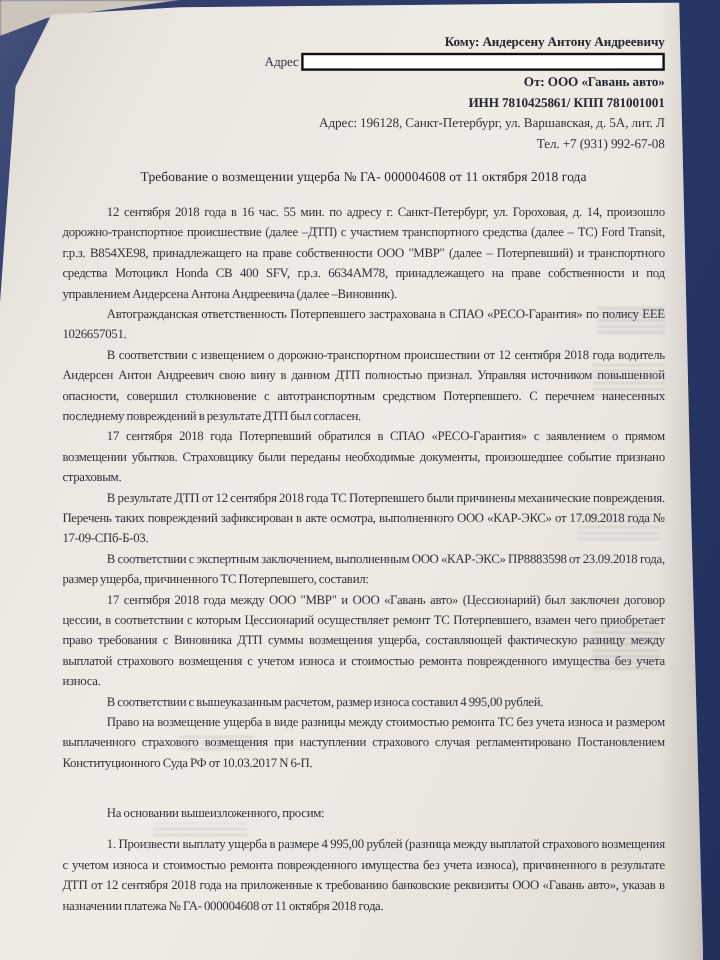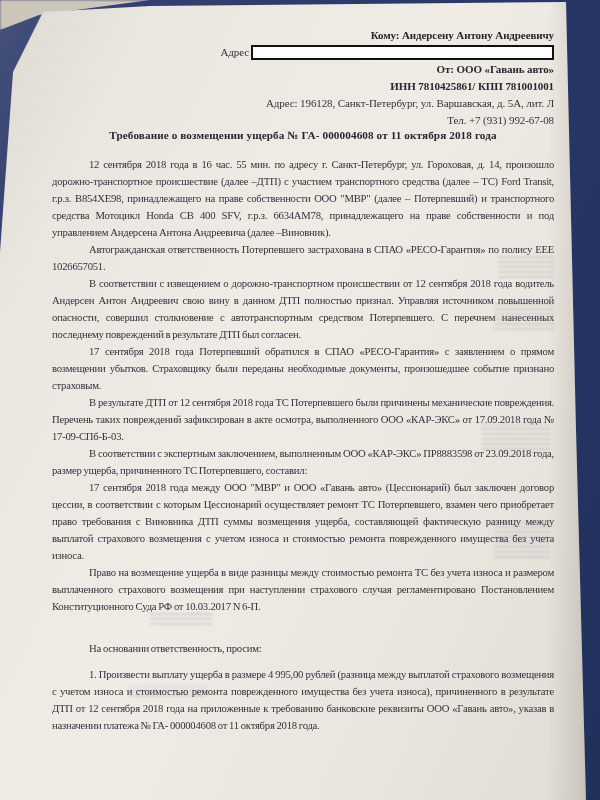--- a/index.html
+++ b/index.html
@@ -37,30 +37,30 @@
   }
 
   .content {
     position:absolute; left:52px; top:27px; width:502px;
     color:#33333d;
     filter:blur(0.22px);
   }
 
   .header { text-align:right; font-size:11px; line-height:17px; letter-spacing:-0.1px; }
   .bold { font-weight:bold; color:#26262f; }
-  .addr-row { display:flex; justify-content:flex-end; align-items:center; height:17px; }
+  .addr-row { display:flex; justify-content:flex-end; align-items:flex-start; height:17px; }
   .addr-row span[data-name="address-label"] { margin-right:2px; }
   .redact {
     display:inline-block; width:303px; height:15px;
     background:#ffffff; border:2px solid #101010;
   }
 
   .title {
-    text-align:center;
-    font-size:11.2px; font-weight:bold; color:#26262f; letter-spacing:0.1px;
+    margin-top:13px; text-align:center;
+    font-size:11.2px; font-weight:normal; color:#26262f; letter-spacing:0.1px;
   }
 
   .bodytext {
     margin-top:15px;
     font-size:10.7px; line-height:17px;
     letter-spacing:-0.25px; word-spacing:-0.5px;
     text-align:justify;
   }
   .para { text-indent:37px; }
   .item { text-align:left; }
@@ -106,22 +106,23 @@
       <div class="title" data-name="document-title">Требование о возмещении ущерба № ГА- 000004608 от 11 октября 2018 года</div>
 
       <div class="bodytext" data-name="document-body">
         <p class="para" data-name="para-incident">12 сентября 2018 года в 16 час. 55 мин. по адресу г. Санкт-Петербург, ул. Гороховая, д. 14, произошло дорожно-транспортное происшествие (далее –ДТП) с участием транспортного средства (далее – ТС) Ford Transit, г.р.з. В854ХЕ98, принадлежащего на праве собственности ООО "МВР" (далее – Потерпевший) и транспортного средства Мотоцикл Honda CB 400 SFV, г.р.з. 6634АМ78, принадлежащего на праве собственности и под управлением Андерсена Антона Андреевича (далее –Виновник).</p>
         <p class="para" data-name="para-victim-insurance">Автогражданская ответственность Потерпевшего застрахована в СПАО «РЕСО-Гарантия» по полису ЕЕЕ 1026657051.</p>
         <p class="para" data-name="para-fault-admission">В соответствии с извещением о дорожно-транспортном происшествии от 12 сентября 2018 года водитель Андерсен Антон Андреевич свою вину в данном ДТП полностью признал. Управляя источником повышенной опасности, совершил столкновение с автотранспортным средством Потерпевшего. С перечнем нанесенных последнему повреждений в результате ДТП был согласен.</p>
         <p class="para" data-name="para-claim-filing">17 сентября 2018 года Потерпевший обратился в СПАО «РЕСО-Гарантия» с заявлением о прямом возмещении убытков. Страховщику были переданы необходимые документы, произошедшее событие признано страховым.</p>
         <p class="para" data-name="para-damage-inspection">В результате ДТП от 12 сентября 2018 года ТС Потерпевшего были причинены механические повреждения. Перечень таких повреждений зафиксирован в акте осмотра, выполненного ООО «КАР-ЭКС» от 17.09.2018 года № 17-09-СПб-Б-03.</p>
         <p class="para" data-name="para-expert-conclusion">В соответствии с экспертным заключением, выполненным ООО «КАР-ЭКС» ПР8883598 от 23.09.2018 года, размер ущерба, причиненного ТС Потерпевшего, составил:</p>
         <p class="para" data-name="para-cession-agreement">17 сентября 2018 года между ООО "МВР" и ООО «Гавань авто» (Цессионарий) был заключен договор цессии, в соответствии с которым Цессионарий осуществляет ремонт ТС Потерпевшего, взамен чего приобретает право требования с Виновника ДТП суммы возмещения ущерба, составляющей фактическую разницу между выплатой страхового возмещения с учетом износа и стоимостью ремонта поврежденного имущества без учета износа.</p>
+        <p class="para" data-name="para-wear-amount">В соответствии с вышеуказанным расчетом, размер износа составил 4 995,00 рублей.</p>
         <p class="para" data-name="para-legal-basis">Право на возмещение ущерба в виде разницы между стоимостью ремонта ТС без учета износа и размером выплаченного страхового возмещения при наступлении страхового случая регламентировано Постановлением Конституционного Суда РФ от 10.03.2017 N 6-П.</p>
-        <p class="para request" data-name="para-request-intro">На основании ответственность, просим:</p>
+        <p class="para request" data-name="para-request-intro">На основании вышеизложенного, просим:</p>
         <p class="para demand" data-name="para-demand-payment">1. Произвести выплату ущерба в размере 4 995,00 рублей (разница между выплатой страхового возмещения с учетом износа и стоимостью ремонта поврежденного имущества без учета износа), причиненного в результате ДТП от 12 сентября 2018 года на приложенные к требованию банковские реквизиты ООО «Гавань авто», указав в назначении платежа № ГА- 000004608 от 11 октября 2018 года.</p>
 
       </div>
 
     </div>
 
     <div class="bleed b1" data-name="ink-bleedthrough-artifact"></div>
     <div class="bleed b2" data-name="ink-bleedthrough-artifact"></div>
     <div class="bleed b3" data-name="ink-bleedthrough-artifact"></div>
     <div class="bleed b4" data-name="ink-bleedthrough-artifact"></div>

